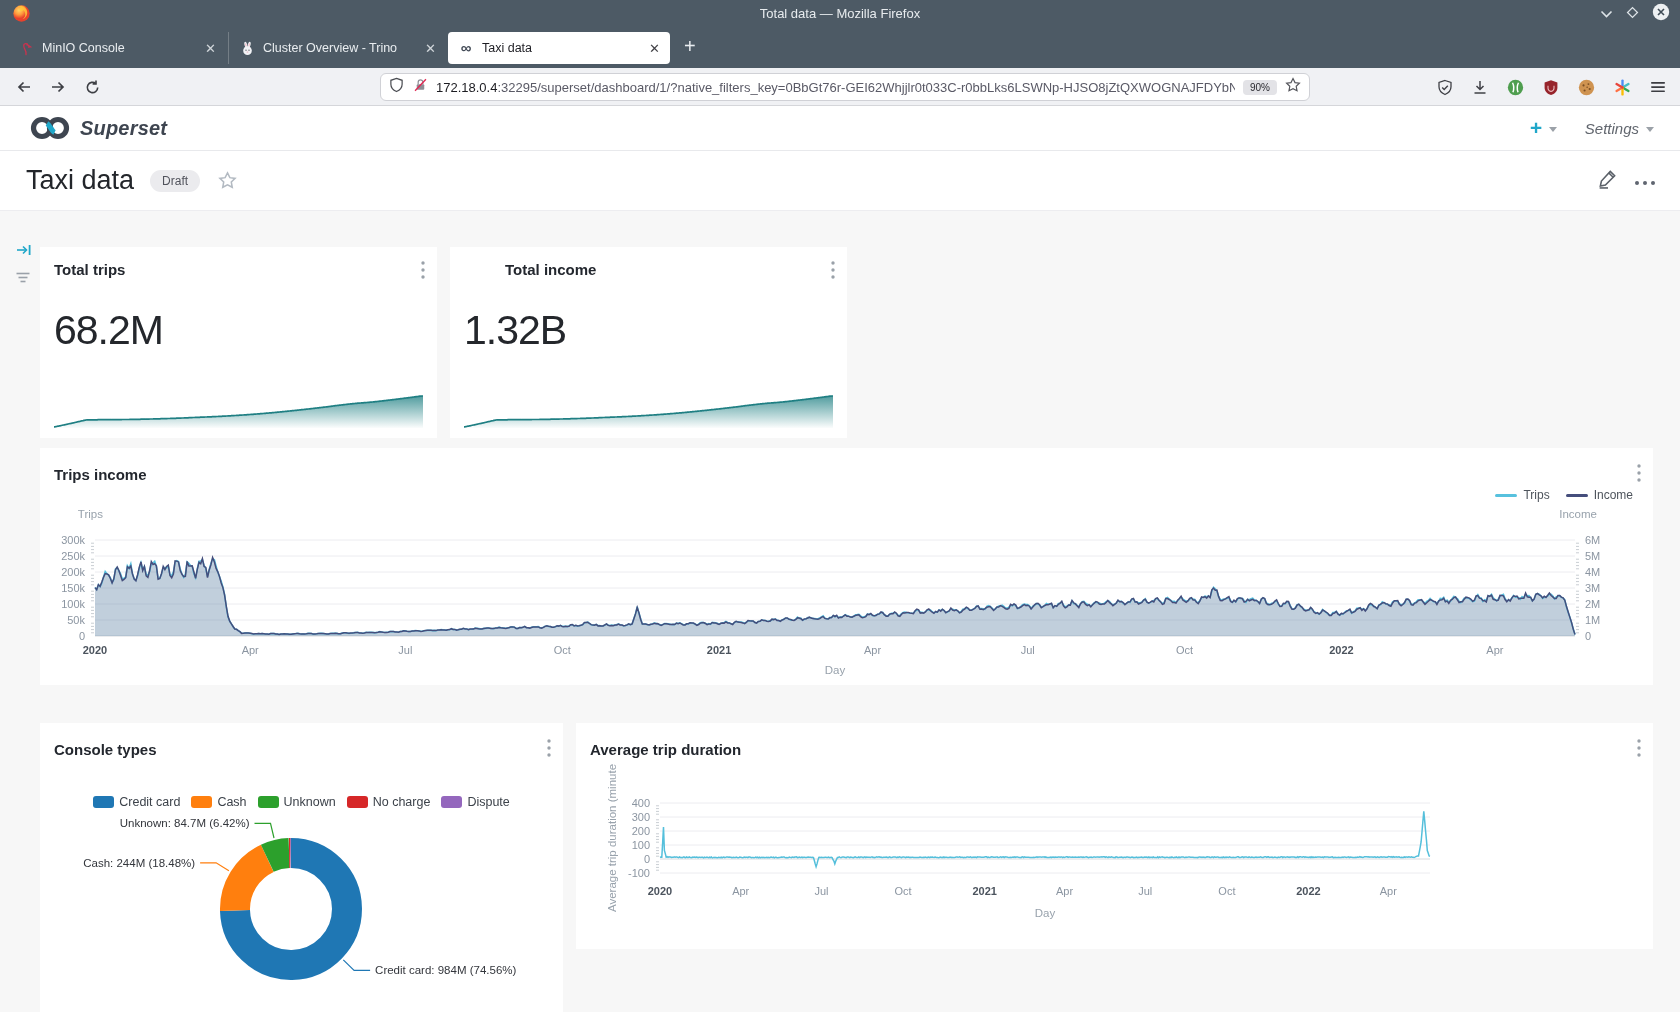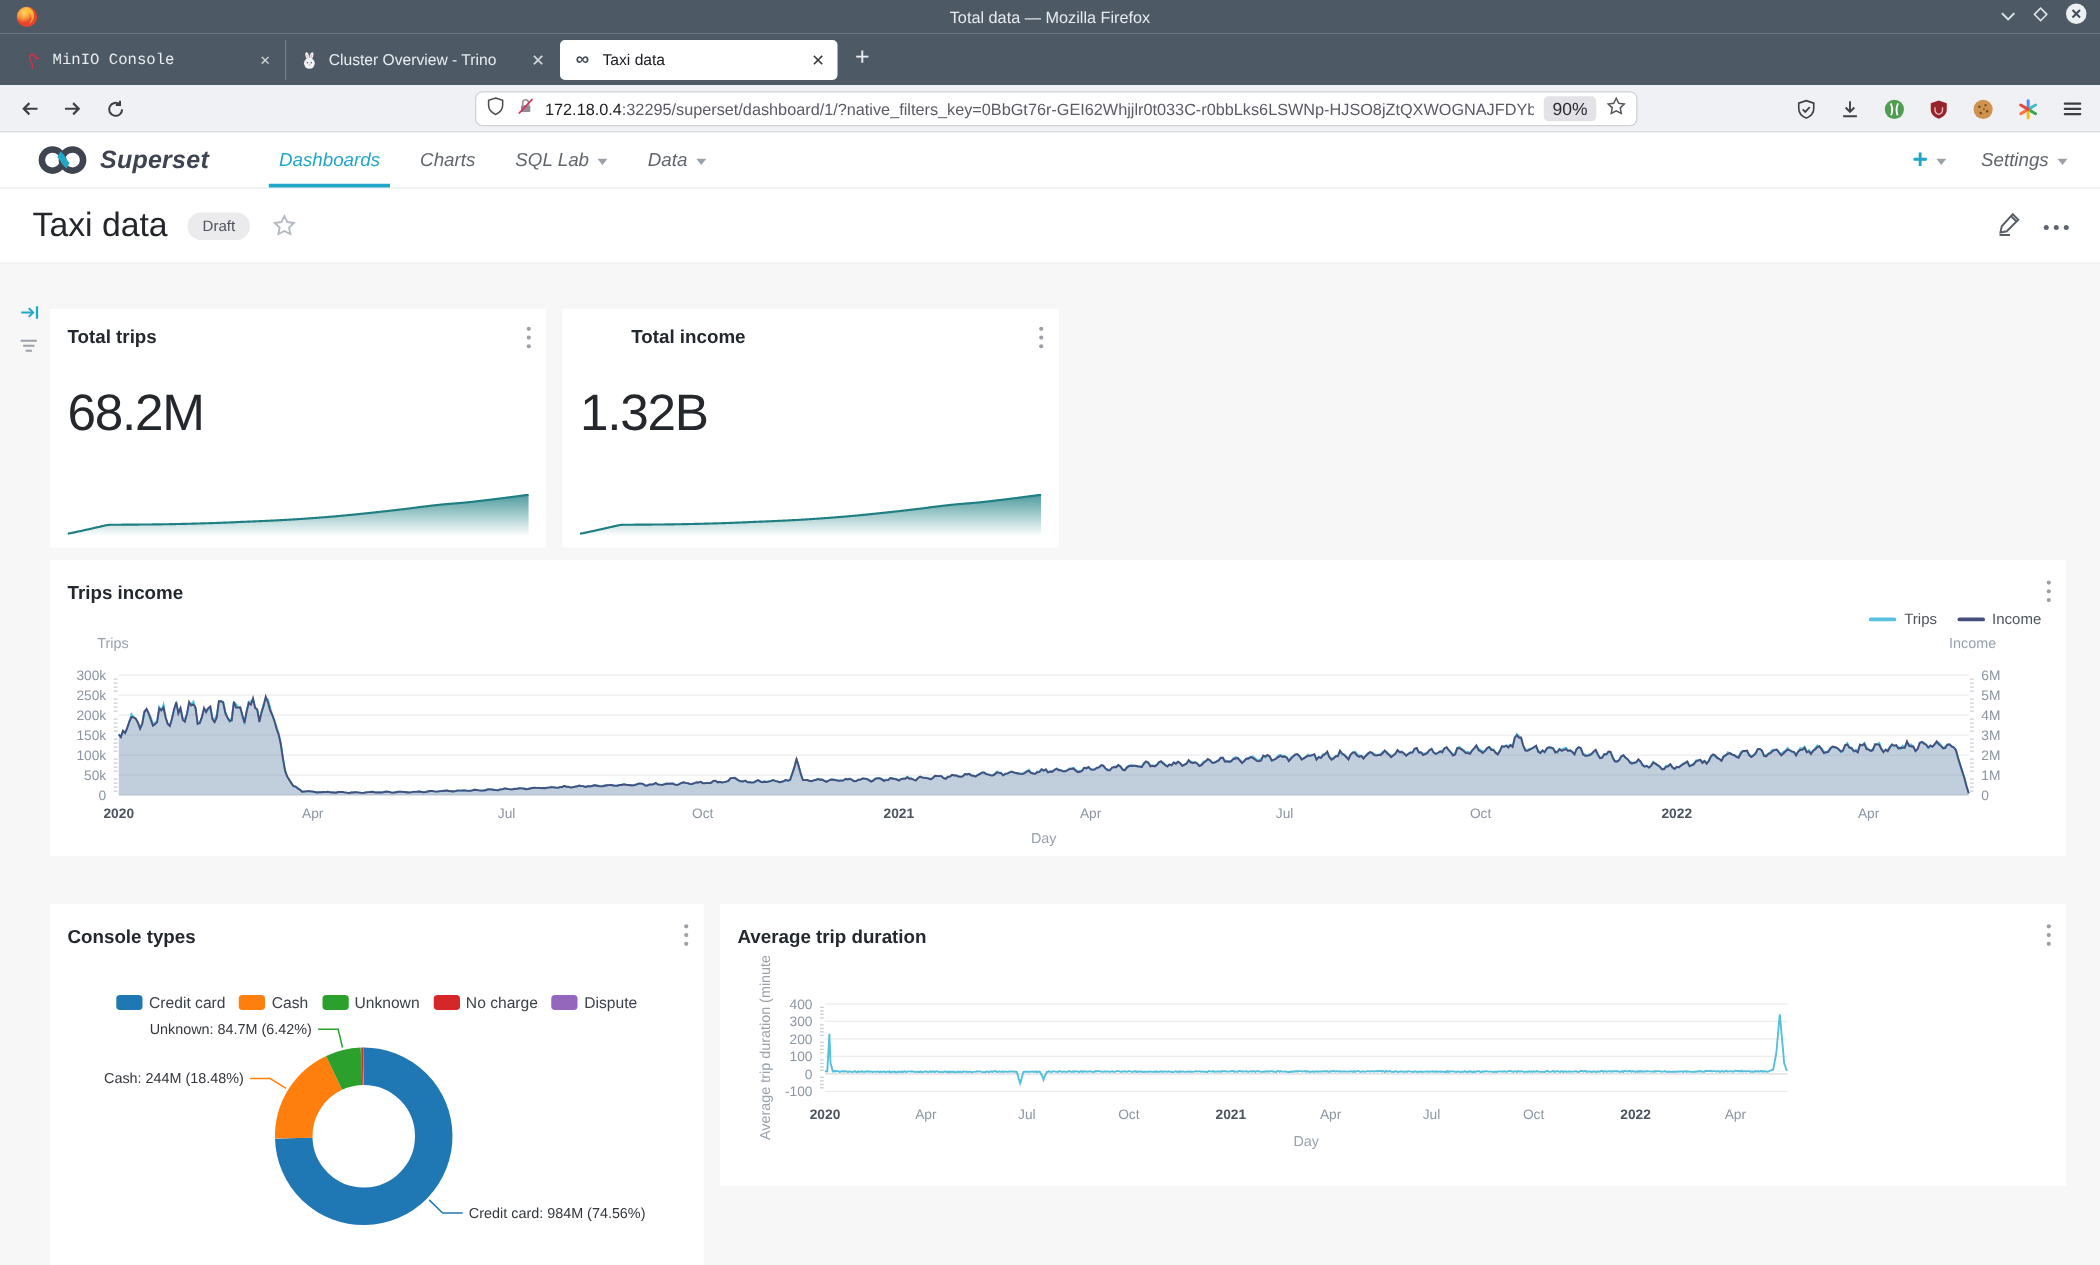--- a/index.html
+++ b/index.html
@@ -26,21 +26,21 @@
 
   .toolbar{position:absolute;top:68px;left:0;right:0;height:38px;background:#f0f1f4;
     border-bottom:1px solid #d5d6da;box-sizing:border-box;}
   .navbtn{position:absolute;top:5px;width:28px;height:28px;display:flex;align-items:center;
     justify-content:center;border-radius:4px;cursor:pointer;}
   .urlbar{position:absolute;left:380px;top:5px;width:930px;height:28px;background:#fff;
     border:1px solid #d0d1d6;border-radius:6px;display:flex;align-items:center;
     box-sizing:border-box;padding:0 8px;}
   .url-text{font-size:13px;white-space:nowrap;overflow:hidden;margin-left:8px;flex:1;color:#5a5a66;}
   .url-host{color:#1c1c21;}
-  .zoom-badge{background:#e3e3e7;border-radius:4px;font-size:14px;padding:2px 7px;color:#2a2a30;margin:0 8px;flex:none;}
+  .zoom-badge{background:#e3e3e7;border-radius:4px;font-size:10px;padding:2px 7px;color:#2a2a30;margin:0 8px;flex:none;}
   .tool-icons{position:absolute;right:14px;top:0;height:38px;display:flex;align-items:center;gap:19px;}
   .tool-icons>span{display:flex;align-items:center;justify-content:center;cursor:pointer;}
 
   
   .appnav{position:absolute;top:106px;left:0;right:0;height:45px;background:#fff;
     border-bottom:1px solid #e8e9ec;box-sizing:border-box;display:flex;align-items:center;font-style:italic;}
   .brand{display:flex;align-items:center;margin-left:28px;}
   .brand .name{font-size:20px;font-weight:700;color:#3e4550;margin-left:8px;letter-spacing:.2px;}
   .nav-items{display:flex;margin-left:40px;height:100%;}
   .nav-item{display:flex;align-items:center;padding:0 16px;font-size:15px;color:#61666e;
@@ -116,21 +116,21 @@
             <rect x="3" y="3" width="7" height="7" transform="rotate(45 6.5 6.5)" stroke="#dde3e7" stroke-width="1.3" fill="none"></rect>
           </svg></span>
       <span><svg width="18" height="18" viewBox="0 0 18 18">
             <circle cx="9" cy="9" r="8.2" fill="#edf0f2"></circle>
             <path d="M6 6l6 6M12 6l-6 6" stroke="#3f4b55" stroke-width="1.6"></path>
           </svg></span>
     </span>
   </div>
 
   <div class="tabbar">
-    <div class="tab" id="tab1" style="left:8px;width:218px;font-family:Liberation Mono, monospace;">
+    <div class="tab" id="tab1" style="left:8px;width:218px;">
       <span class="fav">
         <svg width="14" height="15" viewBox="0 0 16 16">
             <path d="M8 15C9 10 5.5 9 5.5 5.5A2.5 2.5 0 0 1 10.4 4.5L13 6l-2.2.3" stroke="#C9334E" stroke-width="1.5" fill="none" stroke-linecap="round"></path>
             <circle cx="9.3" cy="3.6" r="1" fill="#C9334E"></circle>
           </svg>
       </span>
       <span class="lbl">MinIO Console</span>
       <span class="close">✕</span>
     </div>
     <div class="tab" id="tab2" style="left:228px;width:218px;">
@@ -255,36 +255,20 @@
   </div>
 
   <div class="appnav">
     <span class="brand">
       <svg width="44" height="28" viewBox="0 0 44 28">
         <circle cx="14" cy="14" r="8.5" fill="none" stroke="#3e4550" stroke-width="5.2"></circle>
         <circle cx="30" cy="14" r="8.5" fill="none" stroke="#3e4550" stroke-width="5.2"></circle>
         <path d="M19 9.5c3.2 1.8 4.5 7.5 7.5 9" stroke="#20a7c9" stroke-width="5.2" fill="none"></path>
       </svg>
       <span class="name">Superset</span>
-    </span>
-    <span class="nav-items">
-      <span class="nav-item active">
-          <span>Dashboards</span>
-        </span>
-      <span class="nav-item">
-          <span>Charts</span>
-        </span>
-      <span class="nav-item">
-          <span>SQL Lab</span>
-          <span class="caret"></span>
-        </span>
-      <span class="nav-item">
-          <span>Data</span>
-          <span class="caret"></span>
-        </span>
     </span>
     <span class="appnav-right">
       <span class="plus">
           <span>+</span>
           <span class="caret"></span>
         </span>
       <span class="settings">
           <span>Settings</span>
           <span class="caret"></span>
         </span>

